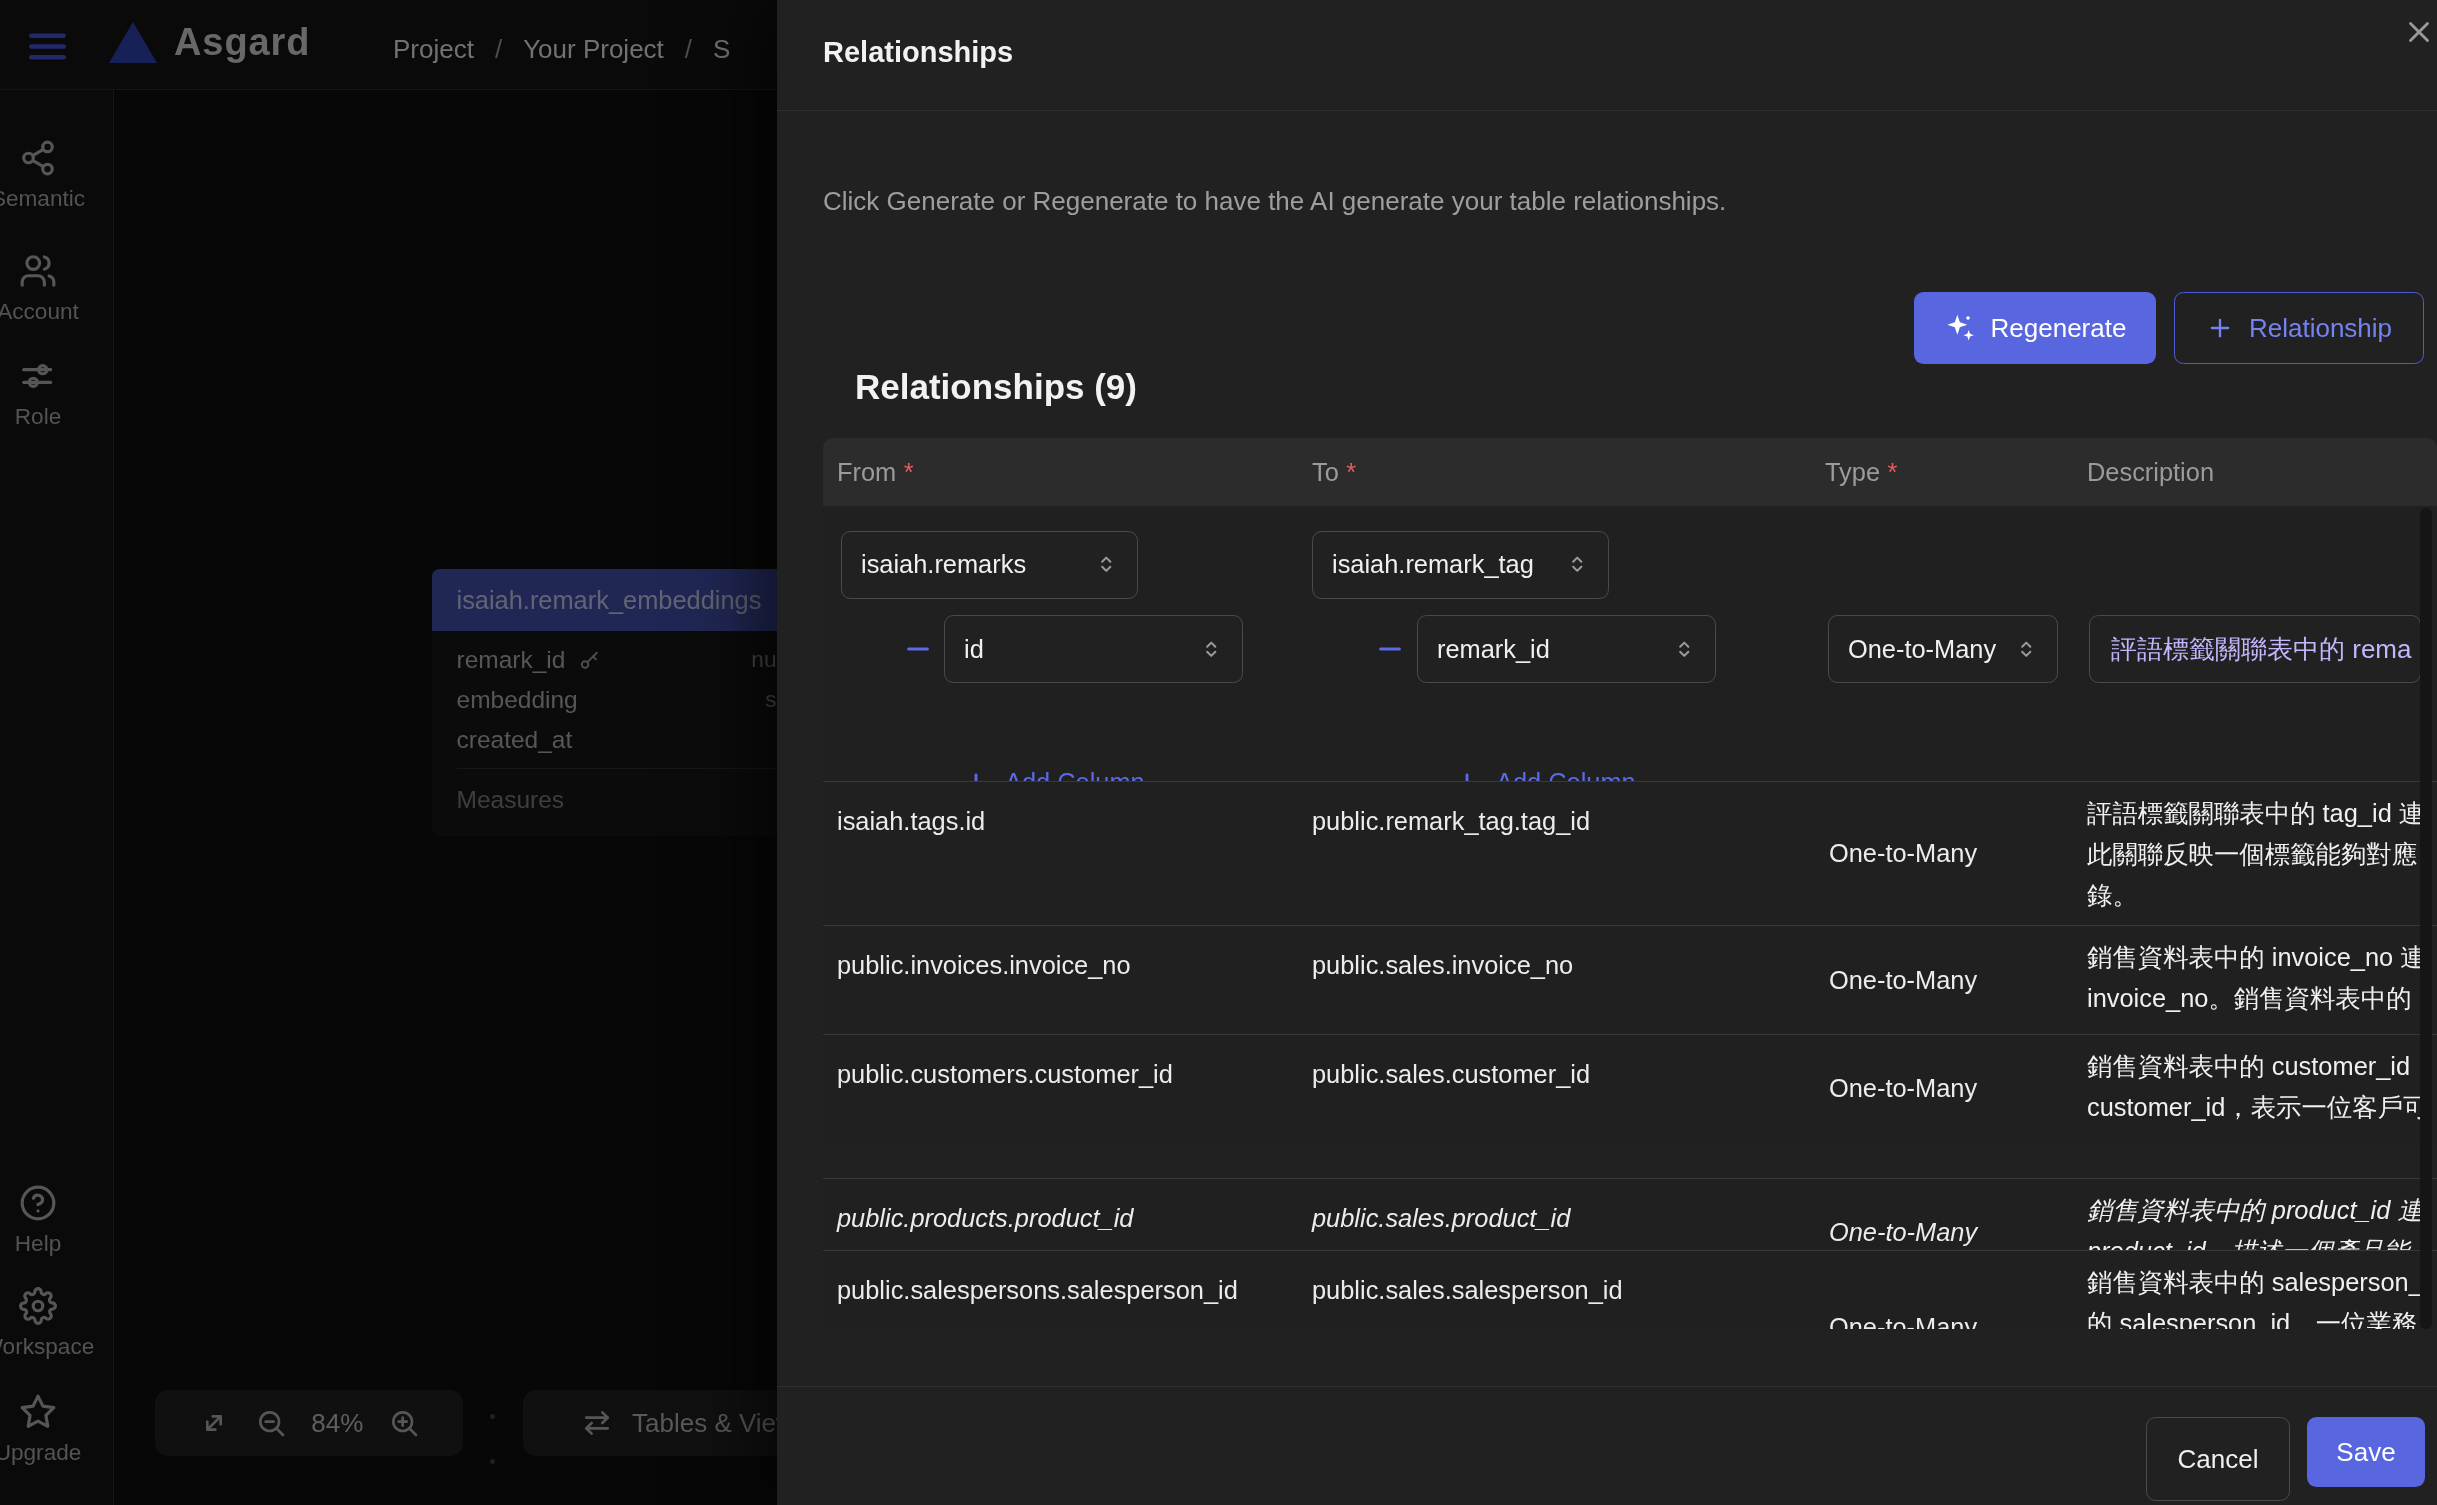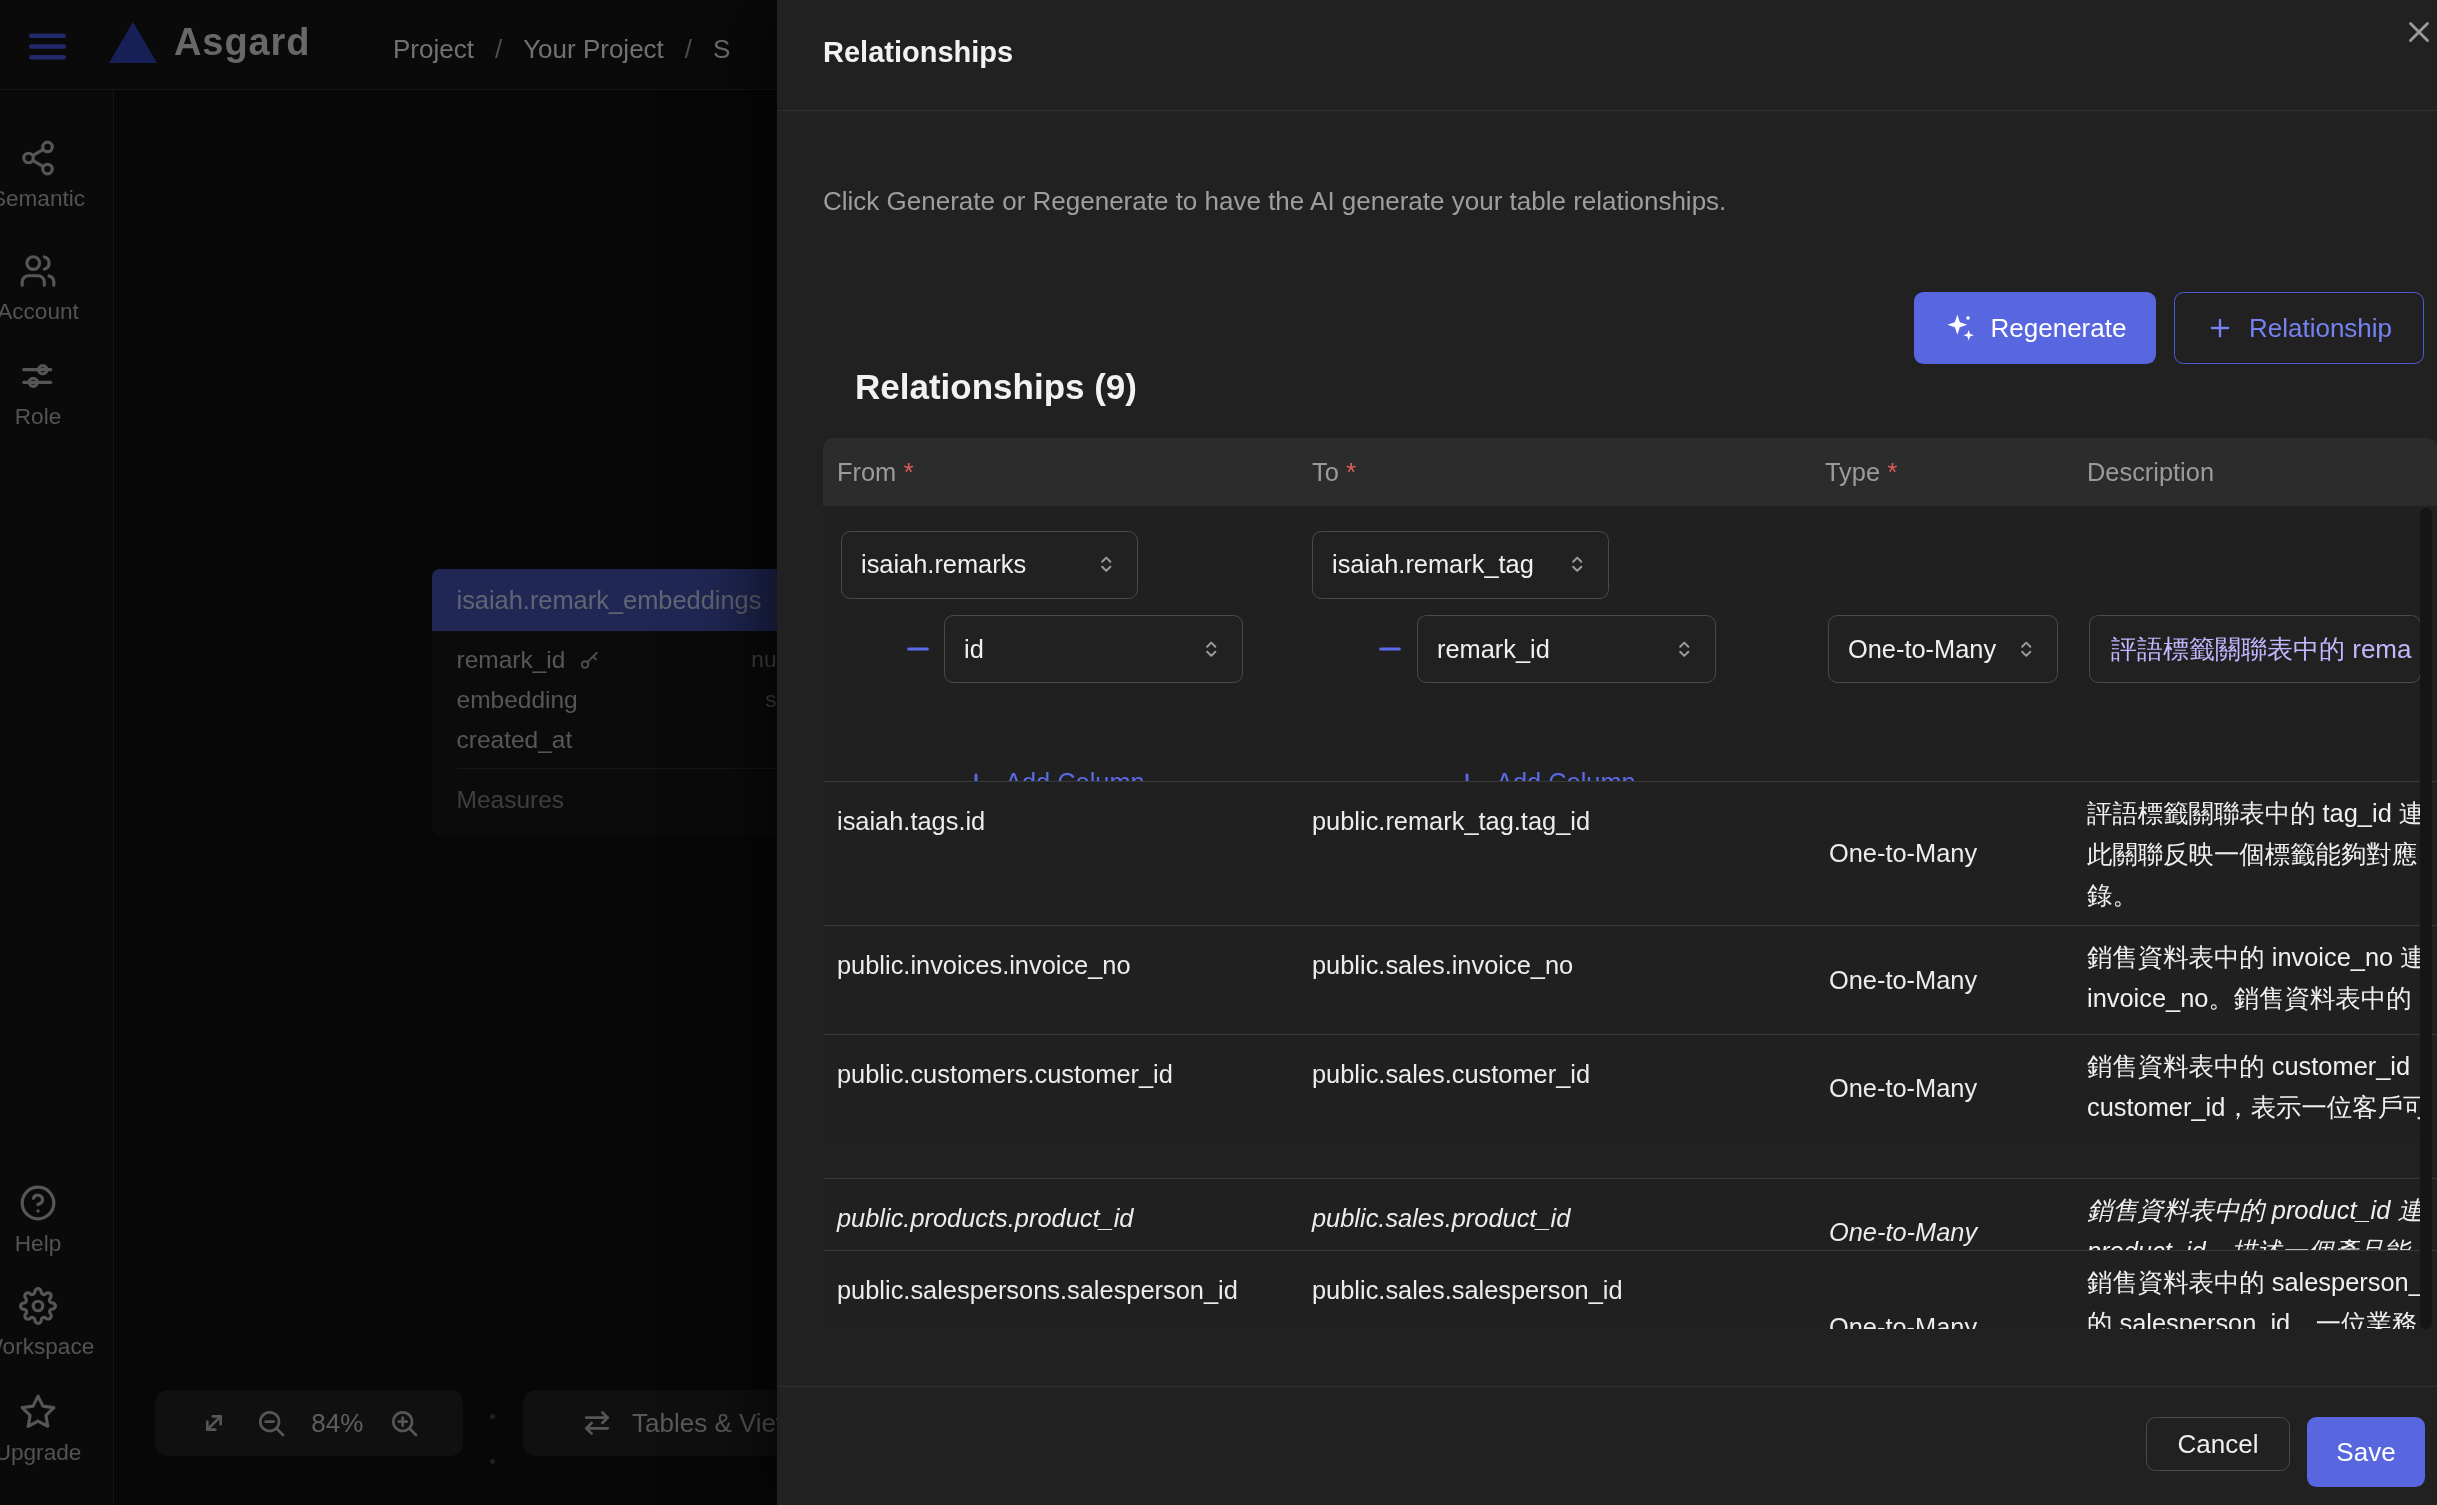--- a/index.html
+++ b/index.html
@@ -87,21 +87,21 @@
   .row-4{top:596px;height:108px;} .row-5{top:740px;height:108px;font-style:italic;}
   .row-6{top:812px;height:154px;}
   .td-from{position:absolute;left:14px;top:24.5px;font-size:25.4px;color:#ececec;white-space:nowrap;}
   .td-to{position:absolute;left:489px;top:24.5px;font-size:25.4px;color:#ececec;white-space:nowrap;}
   .td-type{position:absolute;left:1006px;top:0;height:100%;display:flex;align-items:center;font-size:25.4px;color:#ececec;}
   .td-desc{position:absolute;left:1264px;top:11.3px;width:341px;overflow:hidden;}
   .td-desc div{font-size:25.4px;line-height:41px;color:#f0f0f0;white-space:nowrap;}
   .v-scrollbar{position:absolute;left:1643px;top:508px;width:12.2px;height:821px;background:#151515;border-radius:5.6px;}
 
   .modal-footer{position:absolute;left:0;top:1386px;width:100%;height:120px;border-top:0.9px solid #2f2f2f;}
-  .btn-cancel{position:absolute;left:1369px;top:30px;width:144px;height:54px;border:0.9px solid #4a4a4a;background:transparent;color:#f0f0f0;}
+  .btn-cancel{position:absolute;left:1369px;top:30px;width:144px;height:84px;border:0.9px solid #4a4a4a;background:transparent;color:#f0f0f0;}
   .btn-save{position:absolute;left:1530px;top:30px;width:118px;height:70px;background:#5866e0;color:#fff;}
 </style>
 </head>
 <body>
 
 <div id="screen">
 
   <div class="bg-app">
 
     <div class="app-header">

